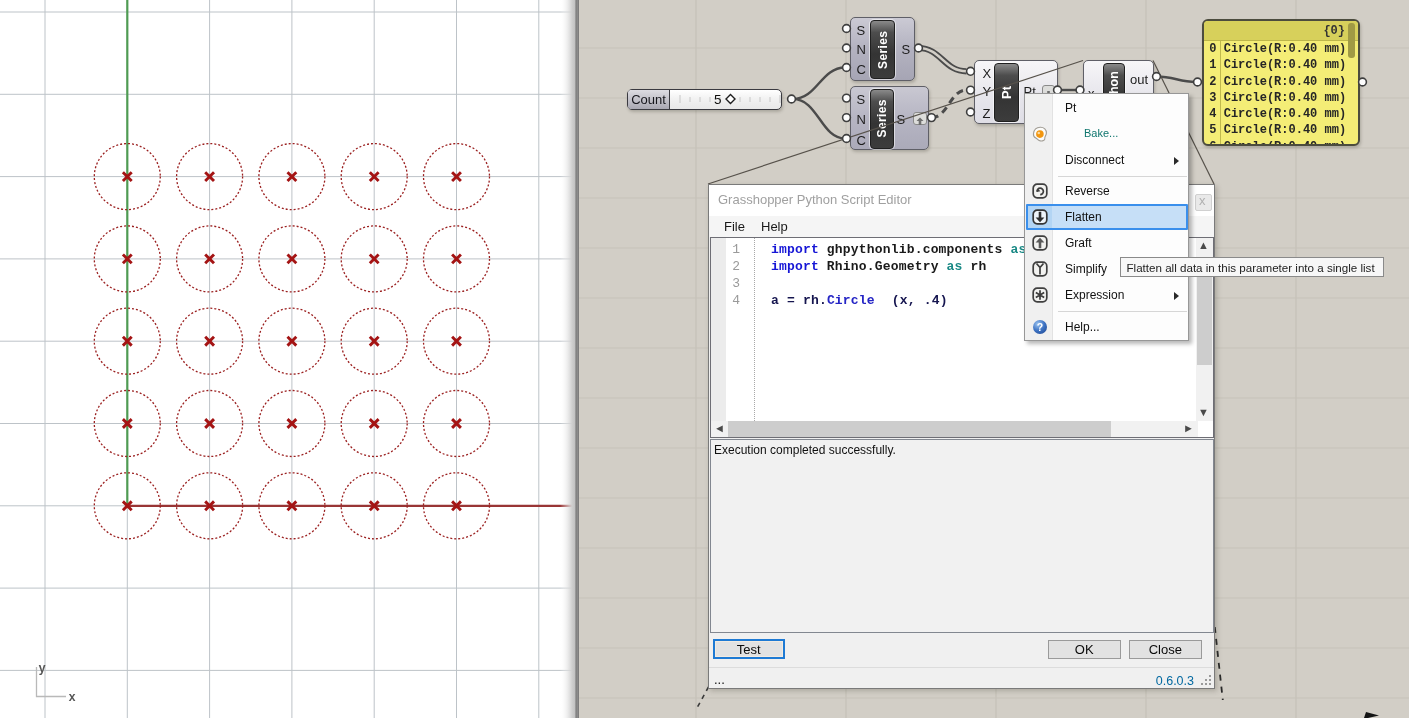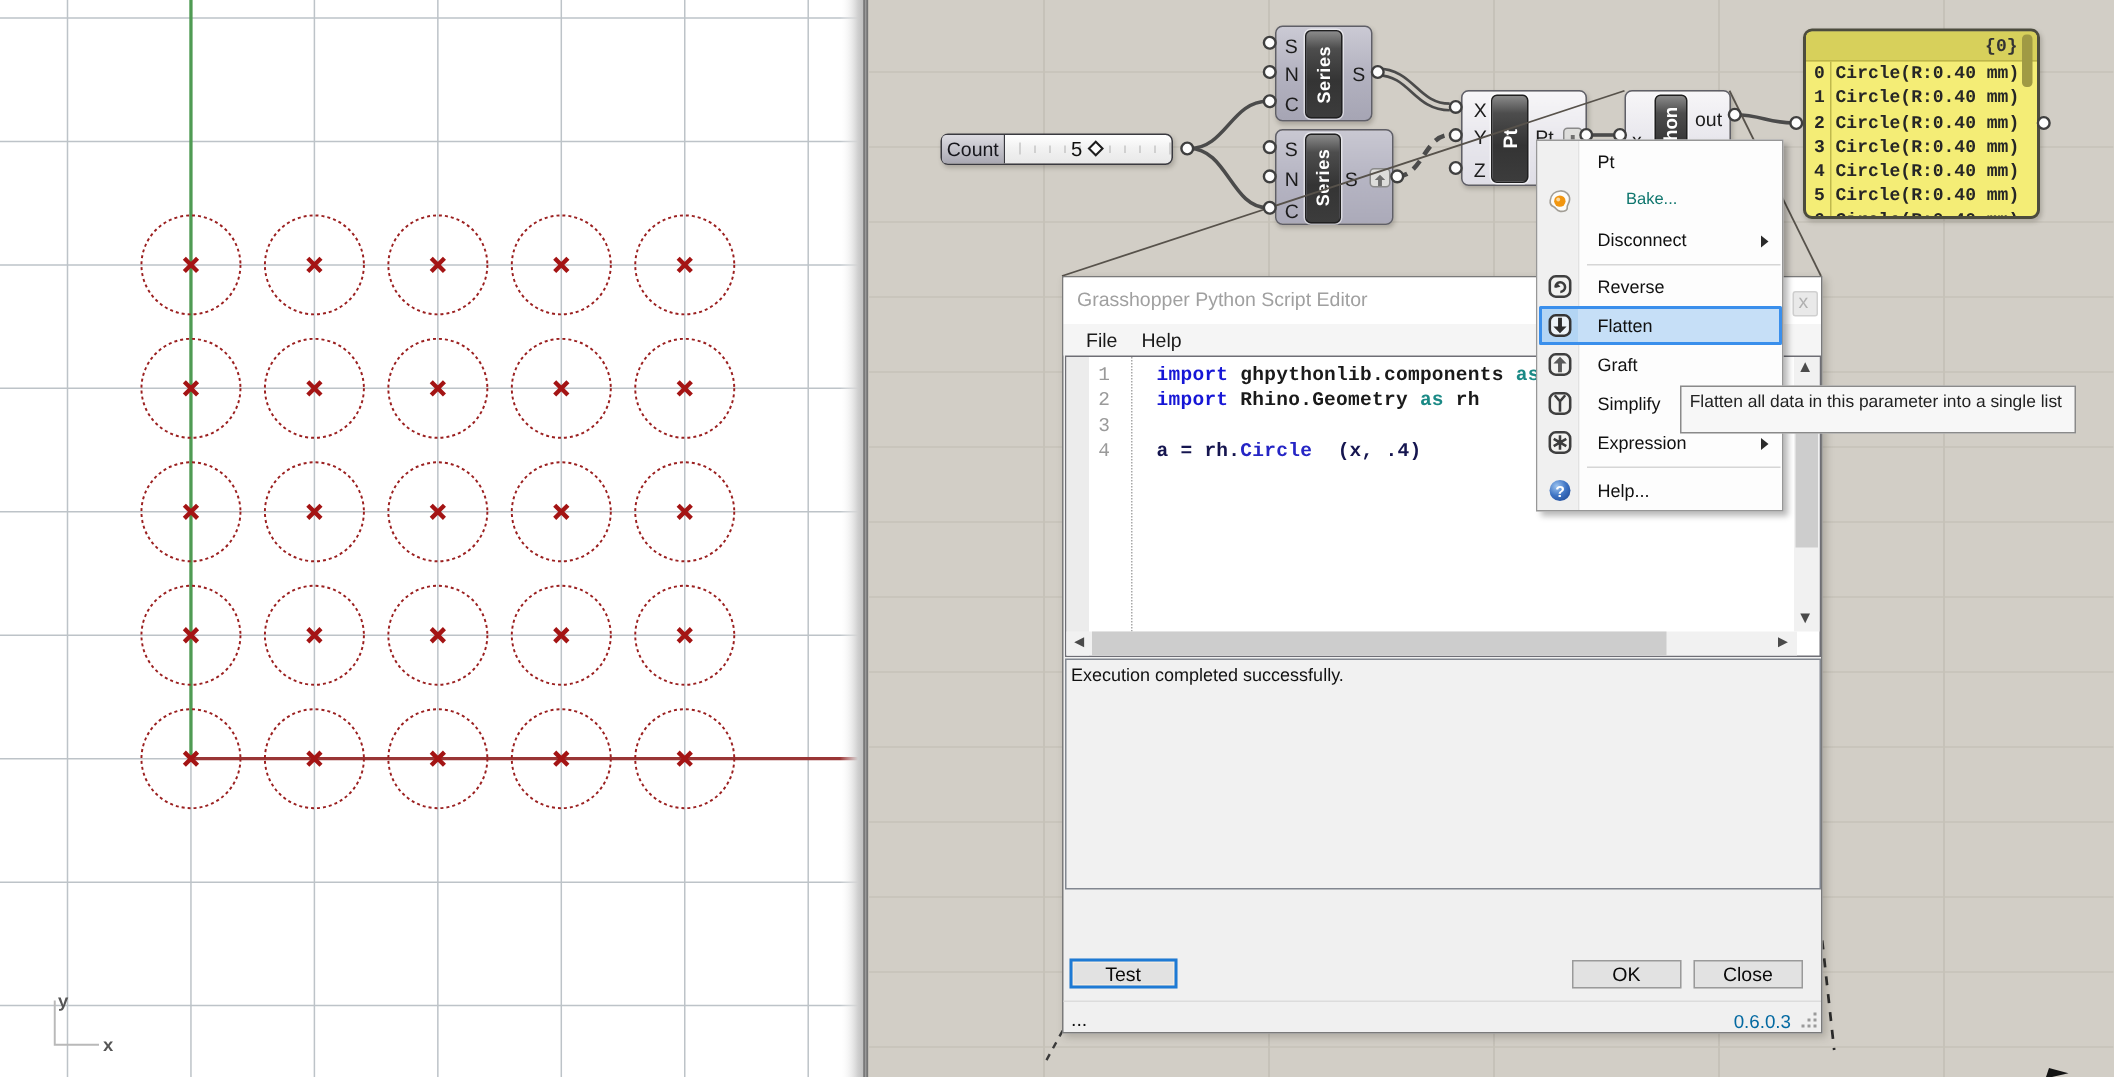--- a/index.html
+++ b/index.html
@@ -297,21 +297,21 @@
       <div class="abs" style="left:1px;top:20px;width:15px;height:107px;background:#cdcdcd;"></div>
     </div>
 
     <div class="abs" style="left:0;bottom:0;width:487px;height:16px;background:#f1f1f1;">
       <div class="abs" style="left:3px;top:1px;color:#4a4a4a;font-size:11px;">◄</div>
       <div class="abs" style="right:4px;top:1px;color:#4a4a4a;font-size:11px;">►</div>
       <div class="abs" style="left:17px;top:0;width:383px;height:16px;background:#cdcdcd;"></div>
     </div>
   </div>
 
-  <div class="abs" style="left:1px;top:254px;width:504px;height:154px;background:#f1f1f1;border:1px solid #828790;">
+  <div class="abs" style="left:1px;top:254px;width:504px;height:194px;background:#f1f1f1;border:1px solid #828790;">
     <div class="abs" style="left:3px;top:3px;font-size:12px;color:#111;">Execution completed successfully.</div>
   </div>
 
   <div class="abs" style="left:3.5px;top:453.5px;width:72.5px;height:20.5px;border:2.5px solid #1e7ad4;background:#e2e2e2;box-shadow:inset 0 0 0 1px #f2ebe1;text-align:center;font-size:13px;color:#0a0a0a;padding-top:1px;">Test</div>
   <div class="abs" style="left:339px;top:454.5px;width:72.5px;height:19.5px;background:#e2e2e2;border:1px solid #9a9a9a;text-align:center;font-size:13px;color:#0a0a0a;padding-top:1px;">OK</div>
   <div class="abs" style="left:419.5px;top:454.5px;width:73.5px;height:19.5px;background:#e2e2e2;border:1px solid #9a9a9a;text-align:center;font-size:13px;color:#0a0a0a;padding-top:1px;">Close</div>
 
   <div class="abs" style="left:0;top:482px;width:100%;height:1px;background:#dcdcdc;"></div>
   <div class="abs" style="left:5px;top:487px;font-size:13px;color:#111;">...</div>
   <div class="abs" style="right:20px;top:489px;font-size:12.5px;color:#0369a1;">0.6.0.3</div>
@@ -379,15 +379,15 @@
             <stop offset="0.5" stop-color="#3f74c4"></stop>
             <stop offset="1" stop-color="#1c4692"></stop>
           </radialGradient>
         </defs>
         <circle cx="8" cy="8" r="7" fill="url(#bq)"></circle>
         <text x="8" y="12" text-anchor="middle" font-size="10.5" font-weight="bold" fill="#fff" font-family="Liberation Sans, sans-serif">?</text>
       </svg>
   <span class="txt abs" style="left:40px;top:225.5px;font-size:12px;color:#111;">Help...</span>
 </div>
 
-<div class="abs" id="tooltip" style="left:1119.5px;top:257px;width:264px;height:32px;background:#f7f7f7;border:1px solid #8a8a8a;font-size:11.6px;color:#222;padding:3px 0 0 6px;white-space:nowrap;overflow:hidden;">Flatten all data in this parameter into a single list</div>
+<div class="abs" id="tooltip" style="left:1119.5px;top:257px;width:264px;height:20px;background:#f7f7f7;border:1px solid #8a8a8a;font-size:11.6px;color:#222;padding:3px 0 0 6px;white-space:nowrap;overflow:hidden;">Flatten all data in this parameter into a single list</div>
 
 </div>
 
 </body></html>

